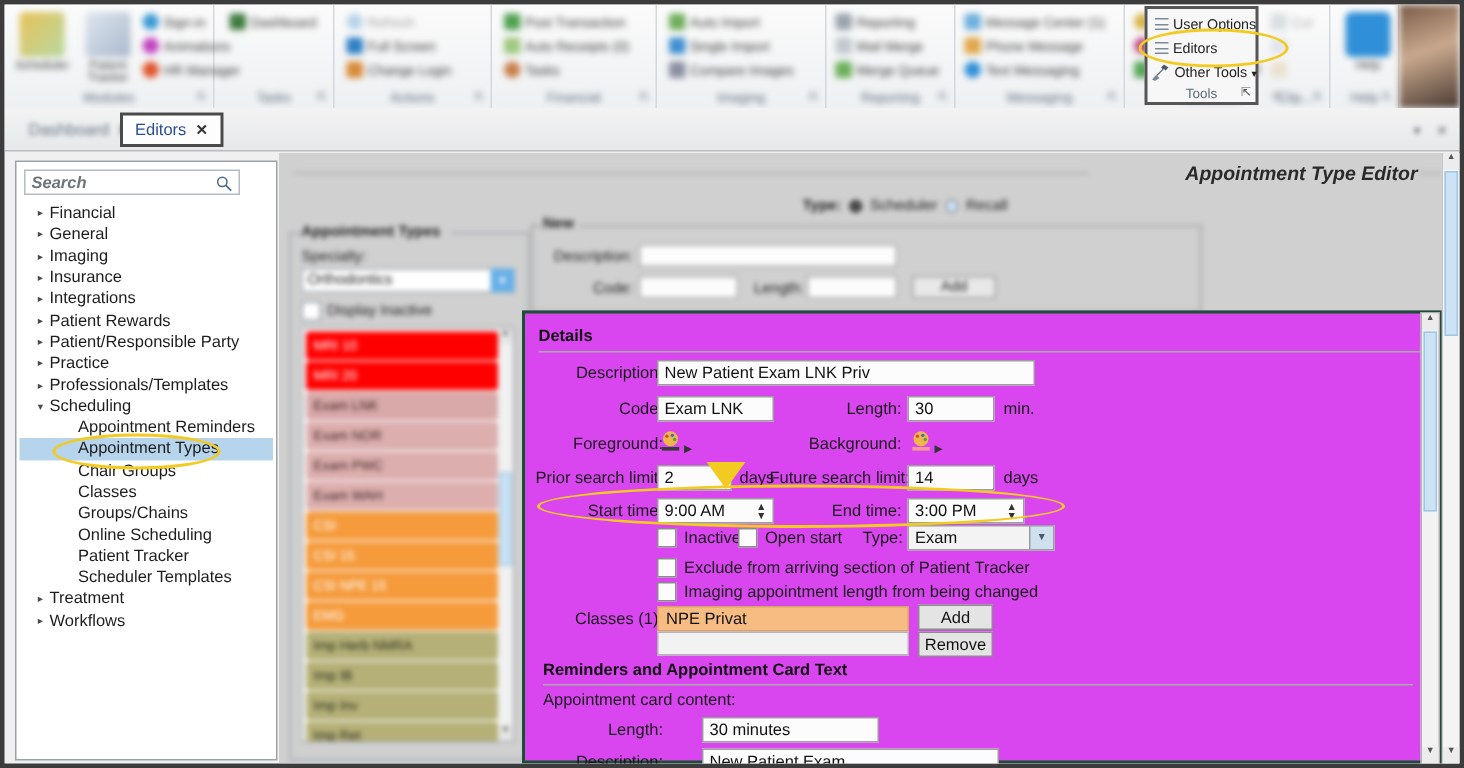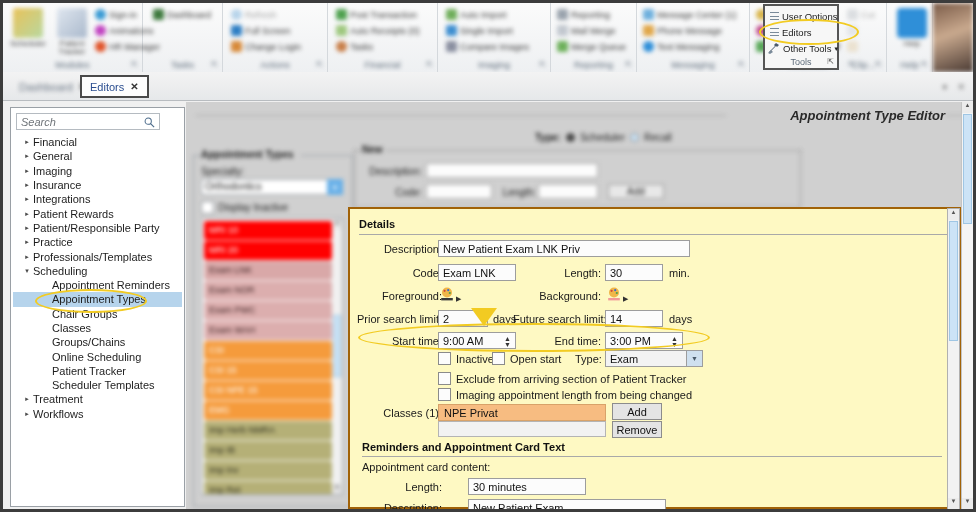--- a/index.html
+++ b/index.html
@@ -39,21 +39,21 @@
   
   .tabstrip{position:absolute;left:0;top:69px;width:970px;height:28px;background:linear-gradient(#f3f3f3,#e6e8ea);border-bottom:1px solid #b8bcc0;}
   .tab{position:absolute;top:3px;height:23px;display:flex;align-items:center;gap:6px;padding:0 8px;box-sizing:border-box;font-size:11px;}
   .tab.inactive{color:#6a7684;}
   .tab.active{background:#fdfdfd;border:2px solid #4a4a4a;color:#2a4d8f;}
   .tabclose{font-size:10px;color:#333;font-weight:bold;}
   .tabright{position:absolute;top:10px;font-size:9px;color:#666;}
 
   
   .treepanel{position:absolute;left:7px;top:104px;width:175px;height:400px;background:#fff;border:1px solid #9aa0a6;box-sizing:border-box;}
-  .searchbox{position:absolute;left:5px;top:5px;width:144px;height:17px;box-sizing:border-box;background:#fff;border:1px solid #b5bbc1;display:flex;align-items:center;padding:0 4px;}
+  .searchbox{position:absolute;left:5px;top:5px;width:144px;height:17px;box-sizing:border-box;background:#fff;border:1px solid #b5bbc1;display:flex;align-items:center;padding:0 4px;font-weight:bold;}
   .searchbox span.ph{font-style:italic;color:#6f7479;font-size:11px;}
   .mag{position:absolute;right:4px;top:3px;width:11px;height:11px;}
   .treelist{position:absolute;left:2px;top:27px;width:169px;}
   .tnode{height:14.3px;display:flex;align-items:center;font-size:11px;color:#1d1d1d;white-space:nowrap;}
   .tnode .arr{width:12px;text-align:center;font-size:7px;color:#4a4a4a;flex:none;}
   .tnode.lvl1{padding-left:8px;}
   .tnode.lvl2{padding-left:39px;}
   .tnode.sel{background:#b6d4ec;}
 
   
@@ -84,21 +84,21 @@
   .radio.off{background:#cfe6f7;}
   .newbox{position:absolute;left:168px;top:48px;width:447px;height:58px;box-sizing:border-box;border:1px solid #a0a0a0;border-top:none;}
   .newbox-t-l{position:absolute;left:168px;top:48px;width:8px;height:1px;background:#a0a0a0;}
   .newbox-t-r{position:absolute;left:200px;top:48px;width:415px;height:1px;background:#a0a0a0;}
   .newtitle{position:absolute;left:176px;top:42px;font-size:10px;font-weight:bold;color:#222;}
   .nlab{position:absolute;font-size:10px;color:#222;text-align:right;}
   .nfld{position:absolute;box-sizing:border-box;background:#fcfcfc;border:1px solid #a5a5a5;height:15px;}
   .nbtn{position:absolute;box-sizing:border-box;background:#e8e8e8;border:1px solid #9a9a9a;height:15px;display:flex;align-items:center;justify-content:center;font-size:10px;color:#222;}
 
   
-  .details{position:absolute;left:345px;top:204px;width:613px;height:302px;box-sizing:border-box;background:#fef9c3;border:2px solid #a16207;}
+  .details{position:absolute;left:345px;top:204px;width:613px;height:302px;box-sizing:border-box;background:#d946ef;border:2px solid #14532d;}
   .dhead{position:absolute;left:9px;top:9px;font-size:11px;font-weight:bold;color:#111;}
   .drule{position:absolute;left:9px;top:25px;width:594px;height:1px;background:#a9a9a9;}
   .dlab{position:absolute;font-size:11px;color:#1a1a1a;text-align:right;white-space:nowrap;}
   .dtxt{position:absolute;font-size:11px;color:#1a1a1a;white-space:nowrap;}
   .dfld{position:absolute;box-sizing:border-box;background:#fcfcfc;border:1px solid #9d9d9d;height:17px;display:flex;align-items:center;padding-left:4px;font-size:11px;color:#111;}
   .spin{position:absolute;right:3px;top:2px;width:9px;height:13px;display:flex;flex-direction:column;align-items:center;justify-content:center;line-height:0.8;font-size:7px;color:#333;}
   .dcombo{position:absolute;box-sizing:border-box;background:#f3f3f3;border:1px solid #9d9d9d;height:17px;display:flex;align-items:center;padding-left:4px;font-size:11px;color:#111;}
   .dcombo .arw{position:absolute;right:-1px;top:-1px;width:17px;height:17px;background:#cfe0ef;border:1px solid #9d9d9d;box-sizing:border-box;display:flex;align-items:center;justify-content:center;font-size:7px;color:#4a5a6a;}
   .dchk{position:absolute;display:flex;align-items:center;gap:5px;font-size:11px;color:#1a1a1a;white-space:nowrap;}
   .dchk .bx{width:11px;height:11px;background:#fcfcfc;border:1px solid #8b8b8b;flex:none;}

